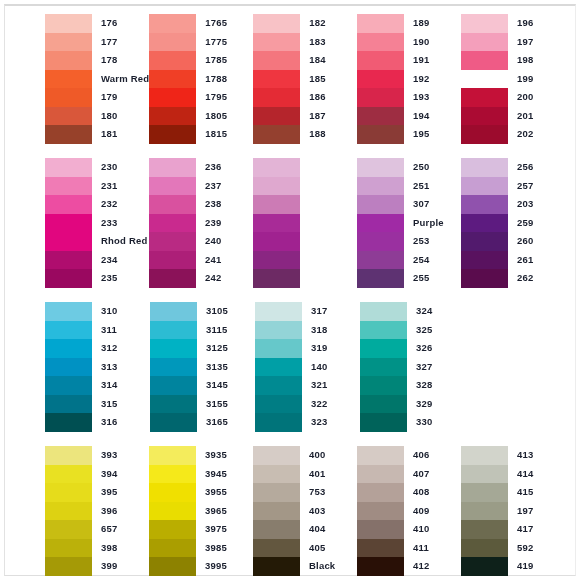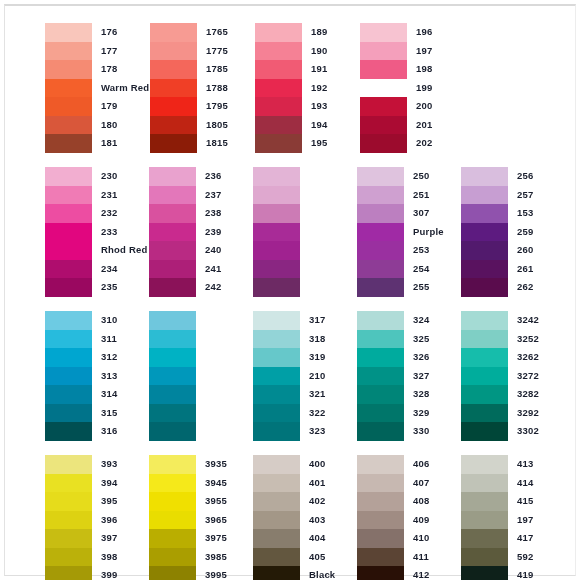--- a/index.html
+++ b/index.html
@@ -22,21 +22,21 @@
     background: #ffffff;
     border-top: 2px solid #d9d9d9;
     border-left: 1px solid #e2e2e2;
     border-right: 1px solid #ededed;
     border-bottom: 1px solid #dedede;
     box-sizing: border-box;
   }
   #grid {
     position: absolute;
     left: 40px;
-    top: 17px;
+    top: 8px;
     width: 520px;
     height: 556px;
   }
   .swatch-row {
     display: flex;
     flex-direction: row;
     height: 144px;
   }
   .swatch-group {
     display: flex;
@@ -111,20 +111,40 @@
             <div class="label">1775</div>
             <div class="label">1785</div>
             <div class="label">1788</div>
             <div class="label">1795</div>
             <div class="label">1805</div>
             <div class="label">1815</div>
           </div>
         </div>
         <div class="swatch-group">
           <div class="bars">
+            <div class="bar" title="182" style="background: rgb(248, 194, 198);"></div>
+            <div class="bar" title="183" style="background: rgb(247, 155, 161);"></div>
+            <div class="bar" title="184" style="background: rgb(244, 118, 126);"></div>
+            <div class="bar" title="185" style="background: rgb(239, 54, 64);"></div>
+            <div class="bar" title="186" style="background: rgb(228, 43, 53);"></div>
+            <div class="bar" title="187" style="background: rgb(181, 37, 44);"></div>
+            <div class="bar" title="188" style="background: rgb(148, 64, 47);"></div>
+          </div>
+          <div class="labels">
+            <div class="label">182</div>
+            <div class="label">183</div>
+            <div class="label">184</div>
+            <div class="label">185</div>
+            <div class="label">186</div>
+            <div class="label">187</div>
+            <div class="label">188</div>
+          </div>
+        </div>
+        <div class="swatch-group">
+          <div class="bars">
             <div class="bar" title="189" style="background: rgb(248, 172, 184);"></div>
             <div class="bar" title="190" style="background: rgb(245, 129, 149);"></div>
             <div class="bar" title="191" style="background: rgb(241, 91, 116);"></div>
             <div class="bar" title="192" style="background: rgb(232, 40, 79);"></div>
             <div class="bar" title="193" style="background: rgb(216, 37, 75);"></div>
             <div class="bar" title="194" style="background: rgb(158, 45, 66);"></div>
             <div class="bar" title="195" style="background: rgb(138, 59, 54);"></div>
           </div>
           <div class="labels">
             <div class="label">189</div>
@@ -235,21 +255,21 @@
             <div class="bar" title="257" style="background: rgb(199, 158, 210);"></div>
             <div class="bar" title="258" style="background: rgb(144, 82, 173);"></div>
             <div class="bar" title="259" style="background: rgb(93, 27, 128);"></div>
             <div class="bar" title="260" style="background: rgb(82, 26, 109);"></div>
             <div class="bar" title="261" style="background: rgb(89, 18, 95);"></div>
             <div class="bar" title="262" style="background: rgb(90, 12, 77);"></div>
           </div>
           <div class="labels">
             <div class="label">256</div>
             <div class="label">257</div>
-            <div class="label">153</div>
+            <div class="label">203</div>
             <div class="label">259</div>
             <div class="label">260</div>
             <div class="label">261</div>
             <div class="label">262</div>
           </div>
         </div>
       </div>
       <div class="swatch-row">
         <div class="swatch-group">
           <div class="bars">
@@ -274,36 +294,45 @@
         <div class="swatch-group">
           <div class="bars">
             <div class="bar" title="3105" style="background: rgb(111, 199, 221);"></div>
             <div class="bar" title="3115" style="background: rgb(44, 188, 211);"></div>
             <div class="bar" title="3125" style="background: rgb(0, 178, 196);"></div>
             <div class="bar" title="3135" style="background: rgb(0, 152, 187);"></div>
             <div class="bar" title="3145" style="background: rgb(0, 132, 158);"></div>
             <div class="bar" title="3155" style="background: rgb(0, 116, 126);"></div>
             <div class="bar" title="3165" style="background: rgb(0, 102, 110);"></div>
           </div>
+          <div class="labels">
+            <div class="label">3105</div>
+            <div class="label">3115</div>
+            <div class="label">3125</div>
+            <div class="label">3135</div>
+            <div class="label">3145</div>
+            <div class="label">3155</div>
+            <div class="label">3165</div>
+          </div>
         </div>
         <div class="swatch-group">
           <div class="bars">
             <div class="bar" title="317" style="background: rgb(207, 230, 229);"></div>
             <div class="bar" title="318" style="background: rgb(147, 212, 215);"></div>
             <div class="bar" title="319" style="background: rgb(102, 200, 202);"></div>
             <div class="bar" title="320" style="background: rgb(0, 159, 166);"></div>
             <div class="bar" title="321" style="background: rgb(0, 138, 146);"></div>
             <div class="bar" title="322" style="background: rgb(0, 125, 132);"></div>
             <div class="bar" title="323" style="background: rgb(0, 116, 122);"></div>
           </div>
           <div class="labels">
             <div class="label">317</div>
             <div class="label">318</div>
             <div class="label">319</div>
-            <div class="label">210</div>
+            <div class="label">140</div>
             <div class="label">321</div>
             <div class="label">322</div>
             <div class="label">323</div>
           </div>
         </div>
         <div class="swatch-group">
           <div class="bars">
             <div class="bar" title="324" style="background: rgb(176, 220, 216);"></div>
             <div class="bar" title="325" style="background: rgb(78, 197, 189);"></div>
             <div class="bar" title="326" style="background: rgb(0, 171, 158);"></div>
@@ -315,58 +344,38 @@
           <div class="labels">
             <div class="label">324</div>
             <div class="label">325</div>
             <div class="label">326</div>
             <div class="label">327</div>
             <div class="label">328</div>
             <div class="label">329</div>
             <div class="label">330</div>
           </div>
         </div>
-        <div class="swatch-group">
-          <div class="bars">
-            <div class="bar" title="3242" style="background: rgb(164, 219, 212);"></div>
-            <div class="bar" title="3252" style="background: rgb(127, 207, 197);"></div>
-            <div class="bar" title="3262" style="background: rgb(22, 189, 171);"></div>
-            <div class="bar" title="3272" style="background: rgb(0, 173, 156);"></div>
-            <div class="bar" title="3282" style="background: rgb(0, 150, 131);"></div>
-            <div class="bar" title="3292" style="background: rgb(0, 107, 92);"></div>
-            <div class="bar" title="3302" style="background: rgb(0, 70, 56);"></div>
-          </div>
-          <div class="labels">
-            <div class="label">3242</div>
-            <div class="label">3252</div>
-            <div class="label">3262</div>
-            <div class="label">3272</div>
-            <div class="label">3282</div>
-            <div class="label">3292</div>
-            <div class="label">3302</div>
-          </div>
-        </div>
       </div>
       <div class="swatch-row">
         <div class="swatch-group">
           <div class="bars">
             <div class="bar" title="393" style="background: rgb(236, 229, 125);"></div>
             <div class="bar" title="394" style="background: rgb(233, 225, 34);"></div>
             <div class="bar" title="395" style="background: rgb(230, 220, 27);"></div>
             <div class="bar" title="396" style="background: rgb(221, 210, 18);"></div>
             <div class="bar" title="397" style="background: rgb(200, 189, 18);"></div>
             <div class="bar" title="398" style="background: rgb(187, 177, 10);"></div>
             <div class="bar" title="399" style="background: rgb(165, 154, 6);"></div>
           </div>
           <div class="labels">
             <div class="label">393</div>
             <div class="label">394</div>
             <div class="label">395</div>
             <div class="label">396</div>
-            <div class="label">397</div>
+            <div class="label">657</div>
             <div class="label">398</div>
             <div class="label">399</div>
           </div>
         </div>
         <div class="swatch-group">
           <div class="bars">
             <div class="bar" title="3935" style="background: rgb(244, 236, 92);"></div>
             <div class="bar" title="3945" style="background: rgb(245, 233, 26);"></div>
             <div class="bar" title="3955" style="background: rgb(240, 224, 0);"></div>
             <div class="bar" title="3965" style="background: rgb(233, 221, 0);"></div>
@@ -390,21 +399,21 @@
             <div class="bar" title="401" style="background: rgb(200, 189, 178);"></div>
             <div class="bar" title="402" style="background: rgb(181, 170, 157);"></div>
             <div class="bar" title="403" style="background: rgb(163, 151, 135);"></div>
             <div class="bar" title="404" style="background: rgb(136, 125, 109);"></div>
             <div class="bar" title="405" style="background: rgb(99, 87, 63);"></div>
             <div class="bar" title="Black" style="background: rgb(36, 26, 6);"></div>
           </div>
           <div class="labels">
             <div class="label">400</div>
             <div class="label">401</div>
-            <div class="label">402</div>
+            <div class="label">753</div>
             <div class="label">403</div>
             <div class="label">404</div>
             <div class="label">405</div>
             <div class="label">Black</div>
           </div>
         </div>
         <div class="swatch-group">
           <div class="bars">
             <div class="bar" title="406" style="background: rgb(214, 203, 197);"></div>
             <div class="bar" title="407" style="background: rgb(199, 184, 177);"></div>

